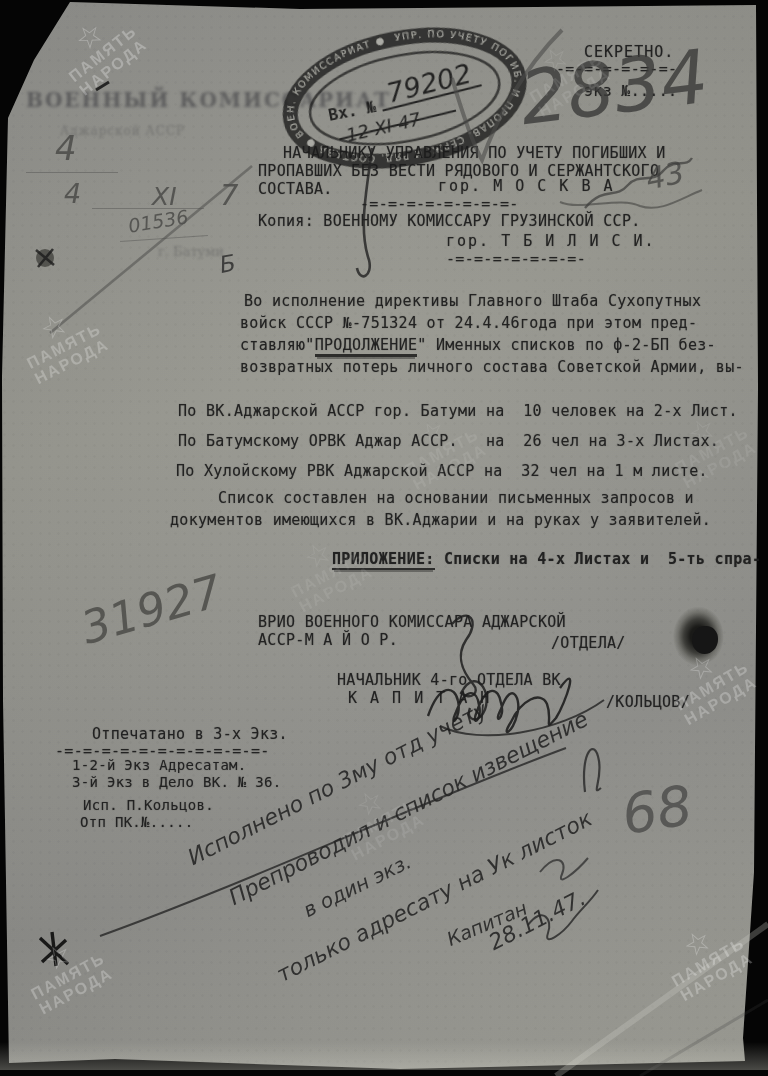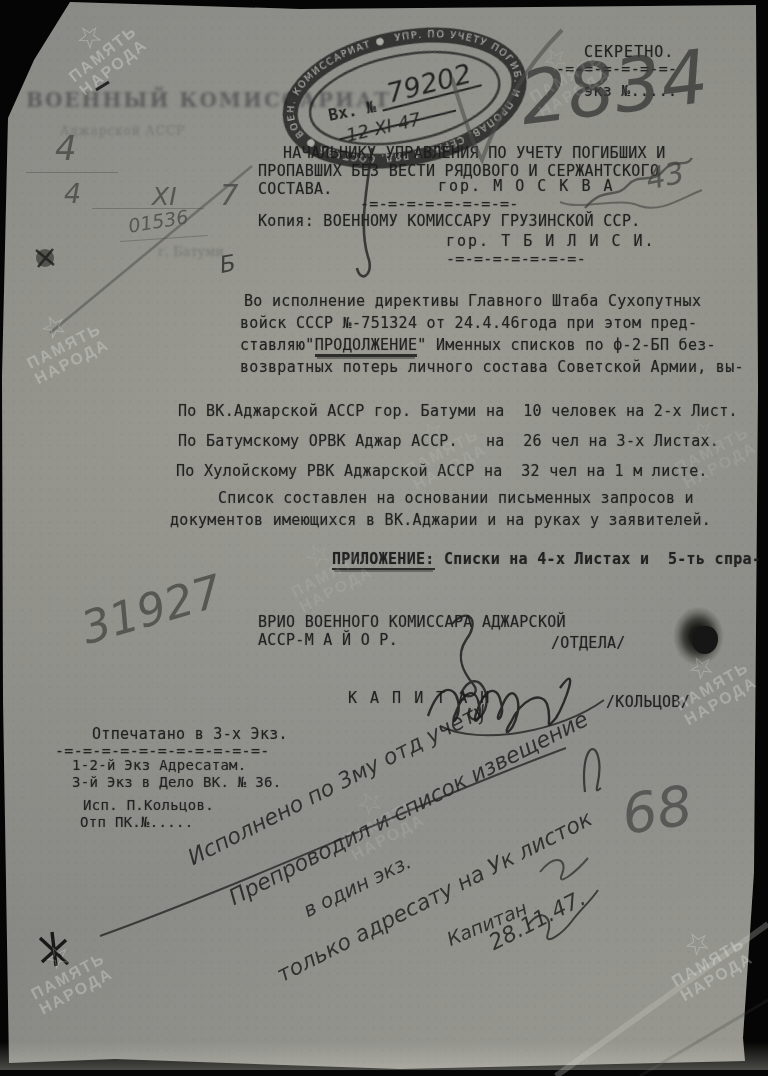--- a/index.html
+++ b/index.html
@@ -114,20 +114,21 @@
   <div class="typed" style="left:178px;top:432px;">По Батумскому ОРВК Аджар АССР.   на  26 чел на 3-х Листах.</div>
   <div class="typed" style="left:170px;top:462px;margin-left:6px;">По Хулойскому РВК Аджарской АССР на  32 чел на 1 м листе.</div>
   <div class="typed" style="left:218px;top:489px;">Список составлен на основании письменных запросов и</div>
   <div class="typed" style="left:170px;top:511px;">документов имеющихся в ВК.Аджарии и на руках у заявителей.</div>
 
   <div class="typed" style="left:332px;top:550px;font-weight:bold;"><span class="u-heavy" style="border-bottom-width:2px;">ПРИЛОЖЕНИЕ:</span><span> Списки на 4-х Листах и  5-ть спра-</span></div>
 
   <div class="typed" style="left:258px;top:613px;">ВРИО ВОЕННОГО КОМИССАРА АДЖАРСКОЙ</div>
   <div class="typed" style="left:258px;top:631px;">АССР-М А Й О Р.</div>
   <div class="typed" style="left:551px;top:634px;">/ОТДЕЛА/</div>
+  <div class="typed" style="left:337px;top:671px;">НАЧАЛЬНИК 4-го ОТДЕЛА ВК</div>
   <div class="typed" style="left:348px;top:689px;letter-spacing:2px;">К А П И Т А Н</div>
   <div class="typed" style="left:606px;top:693px;">/КОЛЬЦОВ/</div>
 
   <div class="blot"></div>
 
   <div class="typed" style="left:92px;top:725px;">Отпечатано в 3-х Экз.</div>
   <div class="typed" style="left:55px;top:742px;">-=-=-=-=-=-=-=-=-=-=-=-</div>
   <div class="typed sm" style="left:72px;top:757px;">1-2-й Экз Адресатам.</div>
   <div class="typed sm" style="left:72px;top:774px;">3-й Экз в Дело ВК. № 36.</div>
   <div class="typed sm" style="left:83px;top:797px;">Исп. П.Кольцов.</div>

